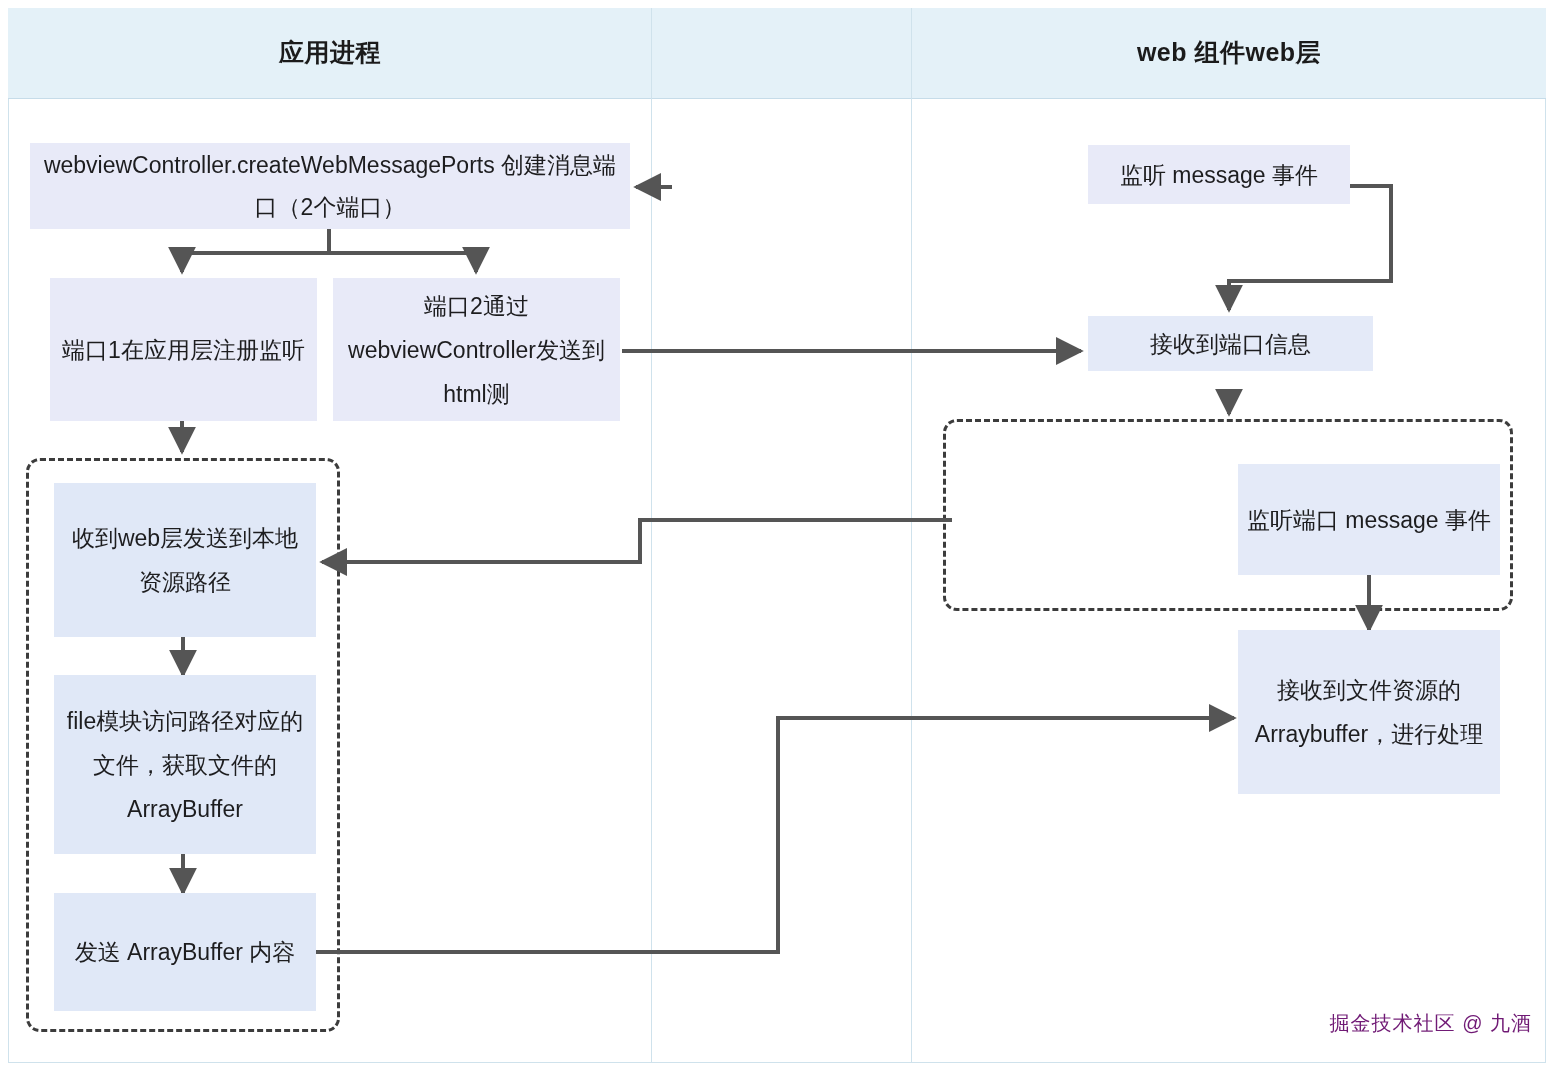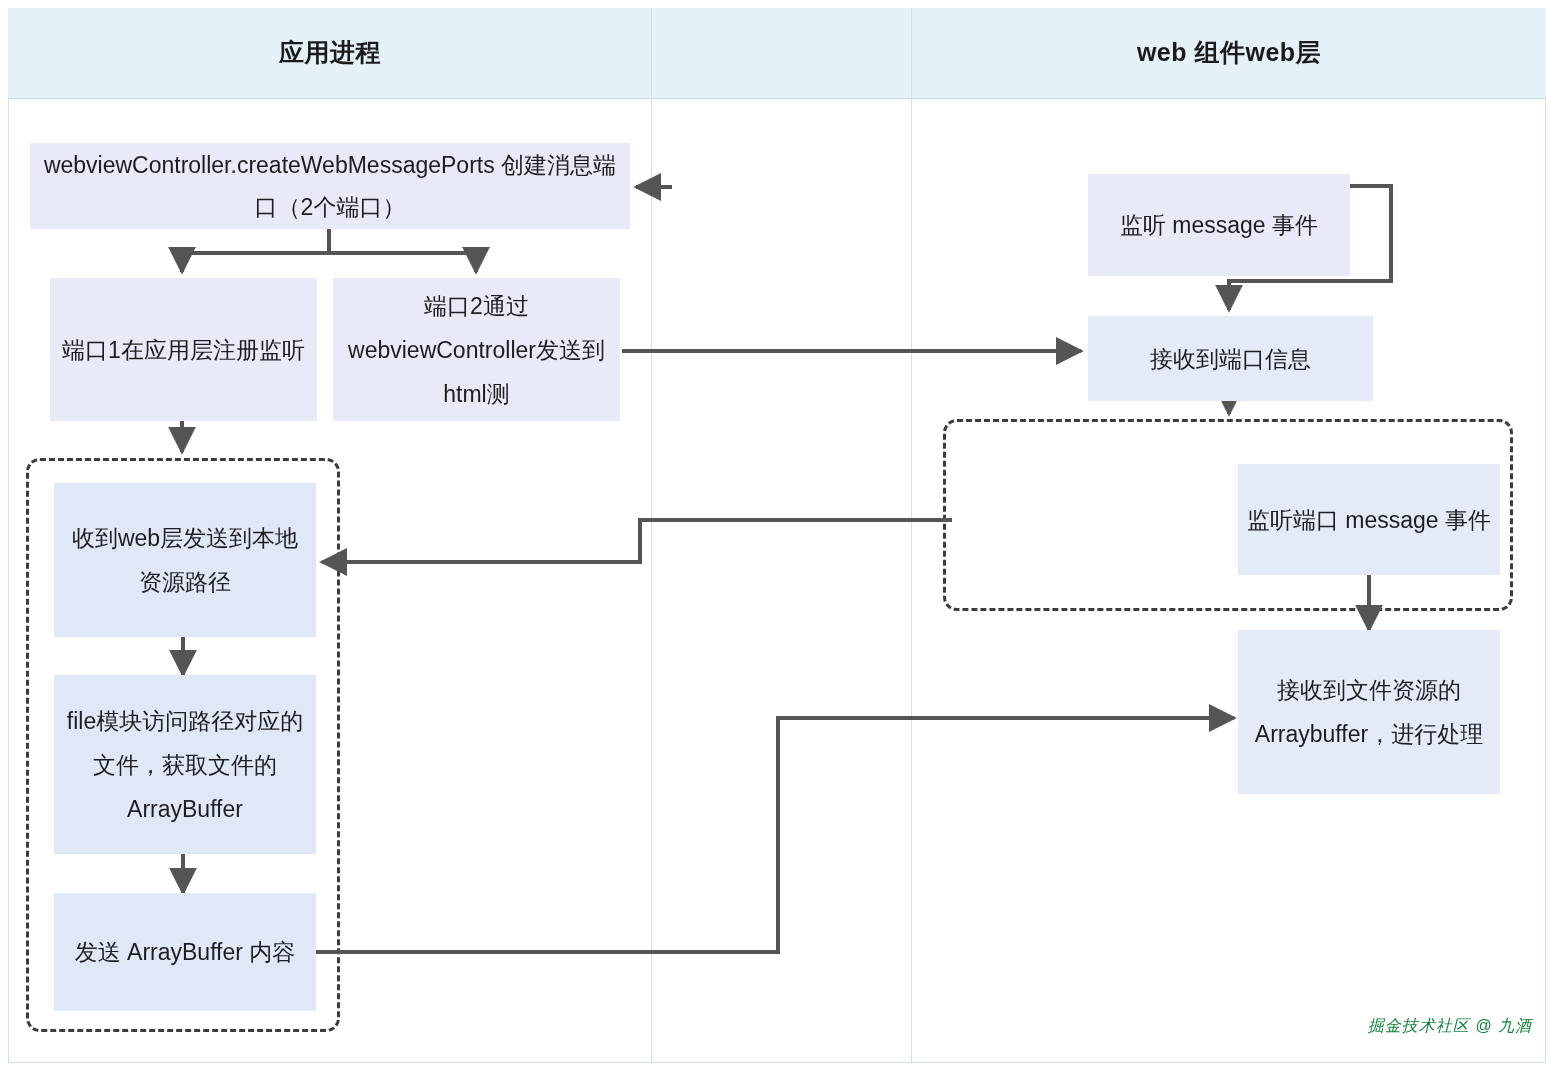--- a/index.html
+++ b/index.html
@@ -91,26 +91,25 @@
     width: 1554px; height: 1073px;
     z-index: 2;
     pointer-events: none;
   }
 
   
   .watermark {
     position: absolute;
     right: 22px;
     bottom: 36px;
-    font-size: 16px;
-    color: #15803d;
+    font-size: 20px;
+    color: #701a75;
     letter-spacing: 1px;
     z-index: 4;
     white-space: nowrap;
-    font-style: italic;
   }
 </style>
 </head>
 <body>
 
 <div id="canvas">
 
   <div class="frame"></div>
   <div class="header-band"></div>
   <div class="lane-divider d1"></div>
@@ -162,23 +161,23 @@
 
   <div class="node" style="left:333px; top:278px; width:287px; height:143px;">端口2通过webviewController发送到html测</div>
 
   <div class="node blue3" style="left:54px; top:483px; width:262px; height:154px;">收到web层发送到本地资源路径</div>
 
   <div class="node blue3" style="left:54px; top:675px; width:262px; height:179px;">file模块访问路径对应的文件，获取文件的ArrayBuffer</div>
 
   <div class="node blue3" style="left:54px; top:893px; width:262px; height:118px;">发送 ArrayBuffer 内容</div>
 
 
-  <div class="node" style="left:1088px; top:145px; width:262px; height:102px;margin-top:29px;">监听 message 事件</div>
+  <div class="node" style="left:1088px; top:145px; width:262px; height:59px;">监听 message 事件</div>
 
-  <div class="node blue2" style="left:1088px; top:316px; width:285px; height:85px;">接收到端口信息</div>
+  <div class="node blue2" style="left:1088px; top:316px; width:285px; height:55px;">接收到端口信息</div>
 
 
   <div class="node blue2" style="left:1238px; top:464px; width:262px; height:111px;">监听端口 message 事件</div>
 
   <div class="node blue2" style="left:1238px; top:630px; width:262px; height:164px;">接收到文件资源的Arraybuffer，进行处理</div>
 
   <div class="watermark">掘金技术社区 @ 九酒</div>
 
 </div>
 

